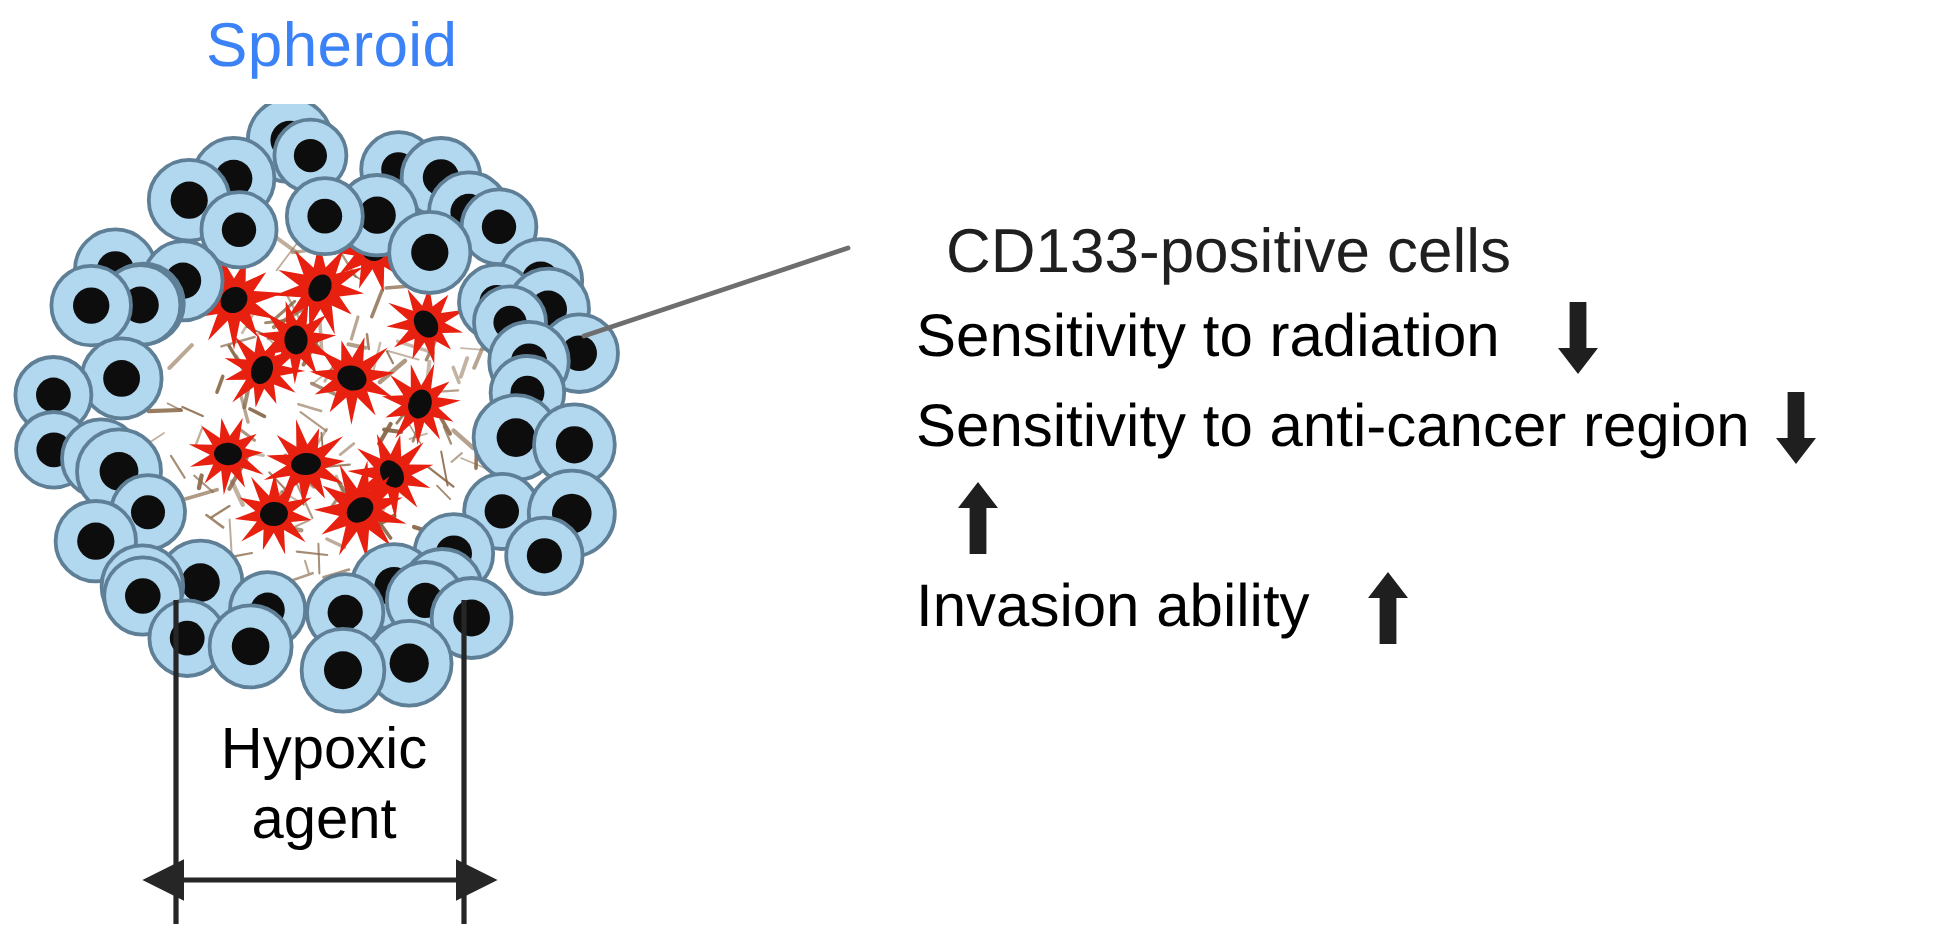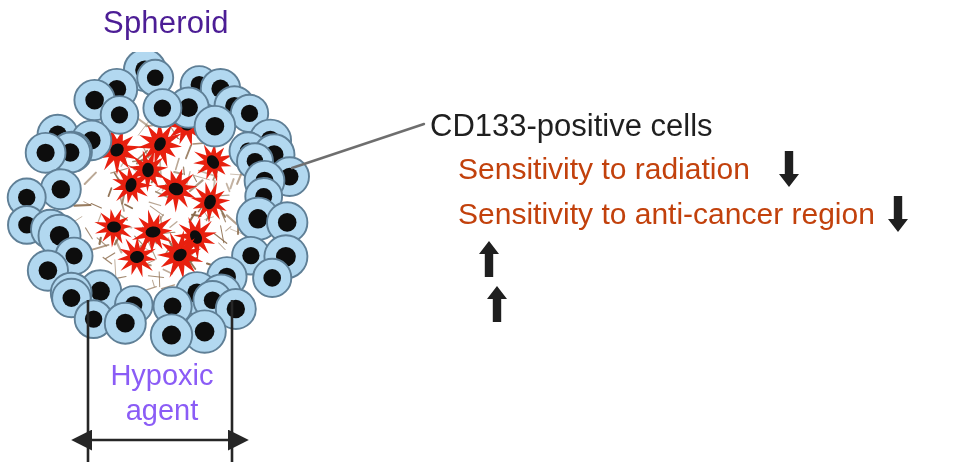--- a/index.html
+++ b/index.html
@@ -19,61 +19,62 @@
     background: #ffffff;
     overflow: hidden;
   }
   
   .label-spheroid {
     position: absolute;
     left: 103px;
     top: 5px;
     font-size: 31px;
     letter-spacing: 0.2px;
-    color: #4c1d95;
+    color: #3b82f6;
     white-space: nowrap;
   }
   .hypoxic-label {
     position: absolute;
     left: 92px;
     top: 358px;
     width: 140px;
     text-align: center;
     font-size: 29px;
     line-height: 35px;
-    color: #8b5cf6;
+    color: #000000;
   }
   
   .annot {
     position: absolute;
     left: 430px;
     top: 106px;
     width: 539px;
   }
   .annot-title {
     font-size: 31px;
     line-height: 40px;
     color: #1f1f1f;
     white-space: nowrap;
+    margin-left: 43px;
   }
   .annot-list {
     margin: 0;
     padding: 0;
     list-style: none;
   }
   .annot-row {
     display: flex;
     align-items: center;
     height: 45px;
     padding-left: 28px;
     white-space: nowrap;
   }
   .annot-row .txt {
     font-size: 30px;
-    color: #c2410c;
+    color: #000000;
   }
   .arrow-slot {
     display: inline-flex;
     align-items: center;
     justify-content: center;
     width: 34px;
     height: 40px;
     flex: 0 0 auto;
   }
   .gap-wide { width: 22px; }
@@ -545,20 +546,21 @@
         </li>
         <li class="annot-row">
           <span class="gap-med"></span>
           <span class="arrow-slot">
             <svg class="arrow" width="22" height="38" viewBox="0 0 22 38">
               <path d="M11 1 L21 14 L15.2 14 L15.2 37 L6.8 37 L6.8 14 L1 14 Z" fill="#1f1f1f"></path>
             </svg>
           </span>
         </li>
         <li class="annot-row">
+          <span class="txt">Invasion ability</span>
           <span class="gap-wide"></span>
           <span class="arrow-slot">
             <svg class="arrow" width="22" height="38" viewBox="0 0 22 38">
               <path d="M11 1 L21 14 L15.2 14 L15.2 37 L6.8 37 L6.8 14 L1 14 Z" fill="#1f1f1f"></path>
             </svg>
           </span>
         </li>
       </ul>
   </div>
 

